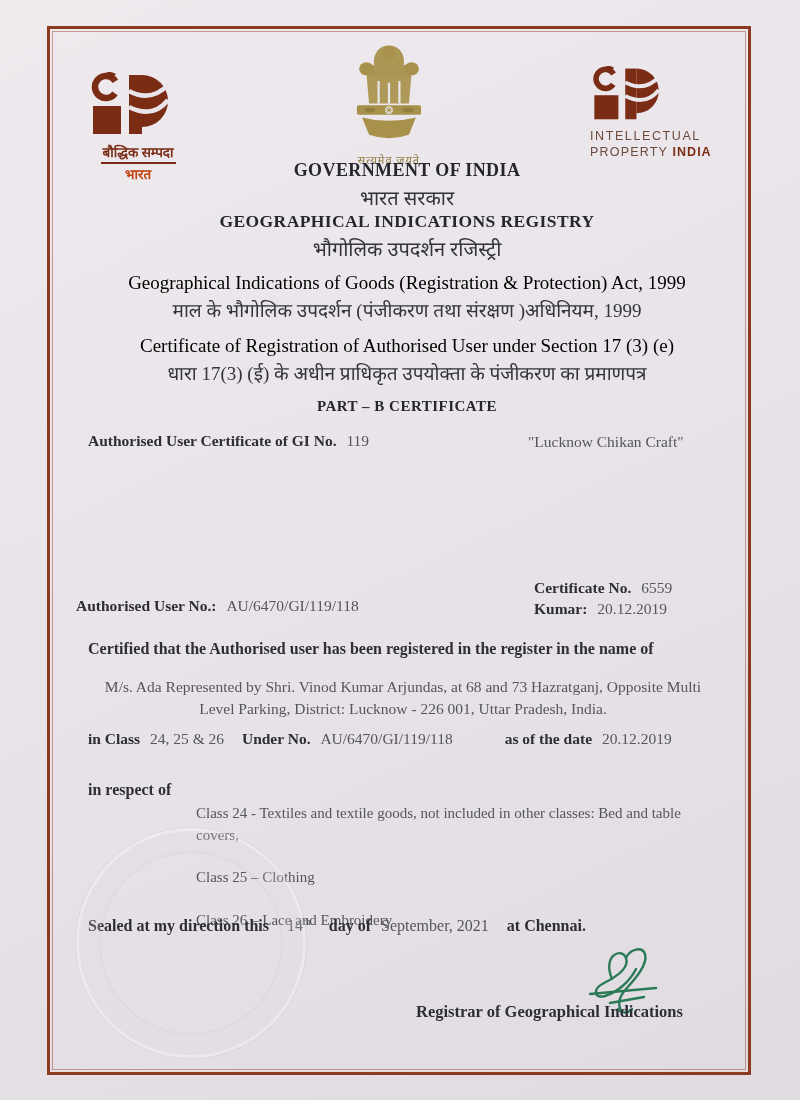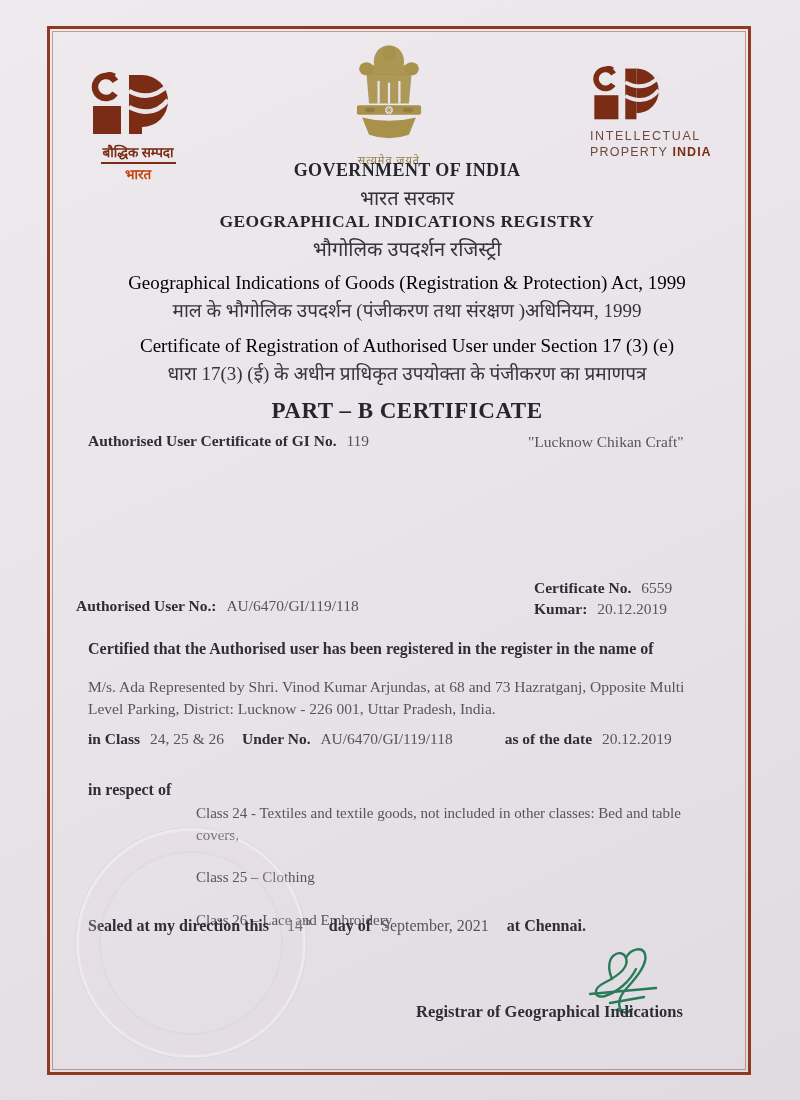--- a/index.html
+++ b/index.html
@@ -43,34 +43,34 @@
   .h-en-r { font-size:19px; color:#000000; }
 
   .t-gov-en   { top:160px; }
   .t-gov-hi   { top:184px; }
   .t-reg-en   { top:211px; font-size:17.5px; }
   .t-reg-hi   { top:235px; }
   .t-act-en   { top:272px; }
   .t-act-hi   { top:297px; font-size:19px; }
   .t-sec-en   { top:335px; }
   .t-sec-hi   { top:360px; font-size:19px; }
-  .t-part     { top:398px; font-size:23px; letter-spacing:0.5px; }
+  .t-part     { top:398px; font-size:15px; letter-spacing:0.5px; }
 
   
   .row { position:absolute; font-size:15.5px; }
   .lbl { font-weight:bold; color:#2e2e37; }
   .val { color:#55555e; }
 
   .r-gi        { left:88px;  top:432px; }
   .r-giname    { left:528px; top:433px; color:#55555e; font-size:15.5px; }
   .r-certno    { left:534px; top:577px; line-height:21px; }
   .r-auno      { left:76px;  top:597px; }
   .r-certified { left:88px;  top:640px; font-size:16px; }
   .r-registrant{ left:88px;  top:676px; width:630px; line-height:1.42;
-                 white-space:pre-line; color:#55555e; font-size:15.5px; }
+                 white-space:pre-line; color:#55555e; font-size:15.5px;text-align:center; }
   .r-inclass   { left:88px;  top:730px; }
   .r-respect-l { left:88px;  top:781px; font-size:16px; }
   .r-respect-v { left:196px; top:782px; width:512px; line-height:1.42;
                  white-space:pre-line; color:#55555e; font-size:15px; }
   .class-line  { white-space:pre-line; }
   .r-sealed    { left:88px;  top:916px; font-size:16px; }
   .r-registrar { left:416px; top:1002px; font-size:16.5px; font-weight:bold; color:#2e2e37; }
 
   .sp-6  { margin-left:6px; }
   .sp-14 { margin-left:14px;margin-top:20px; }

